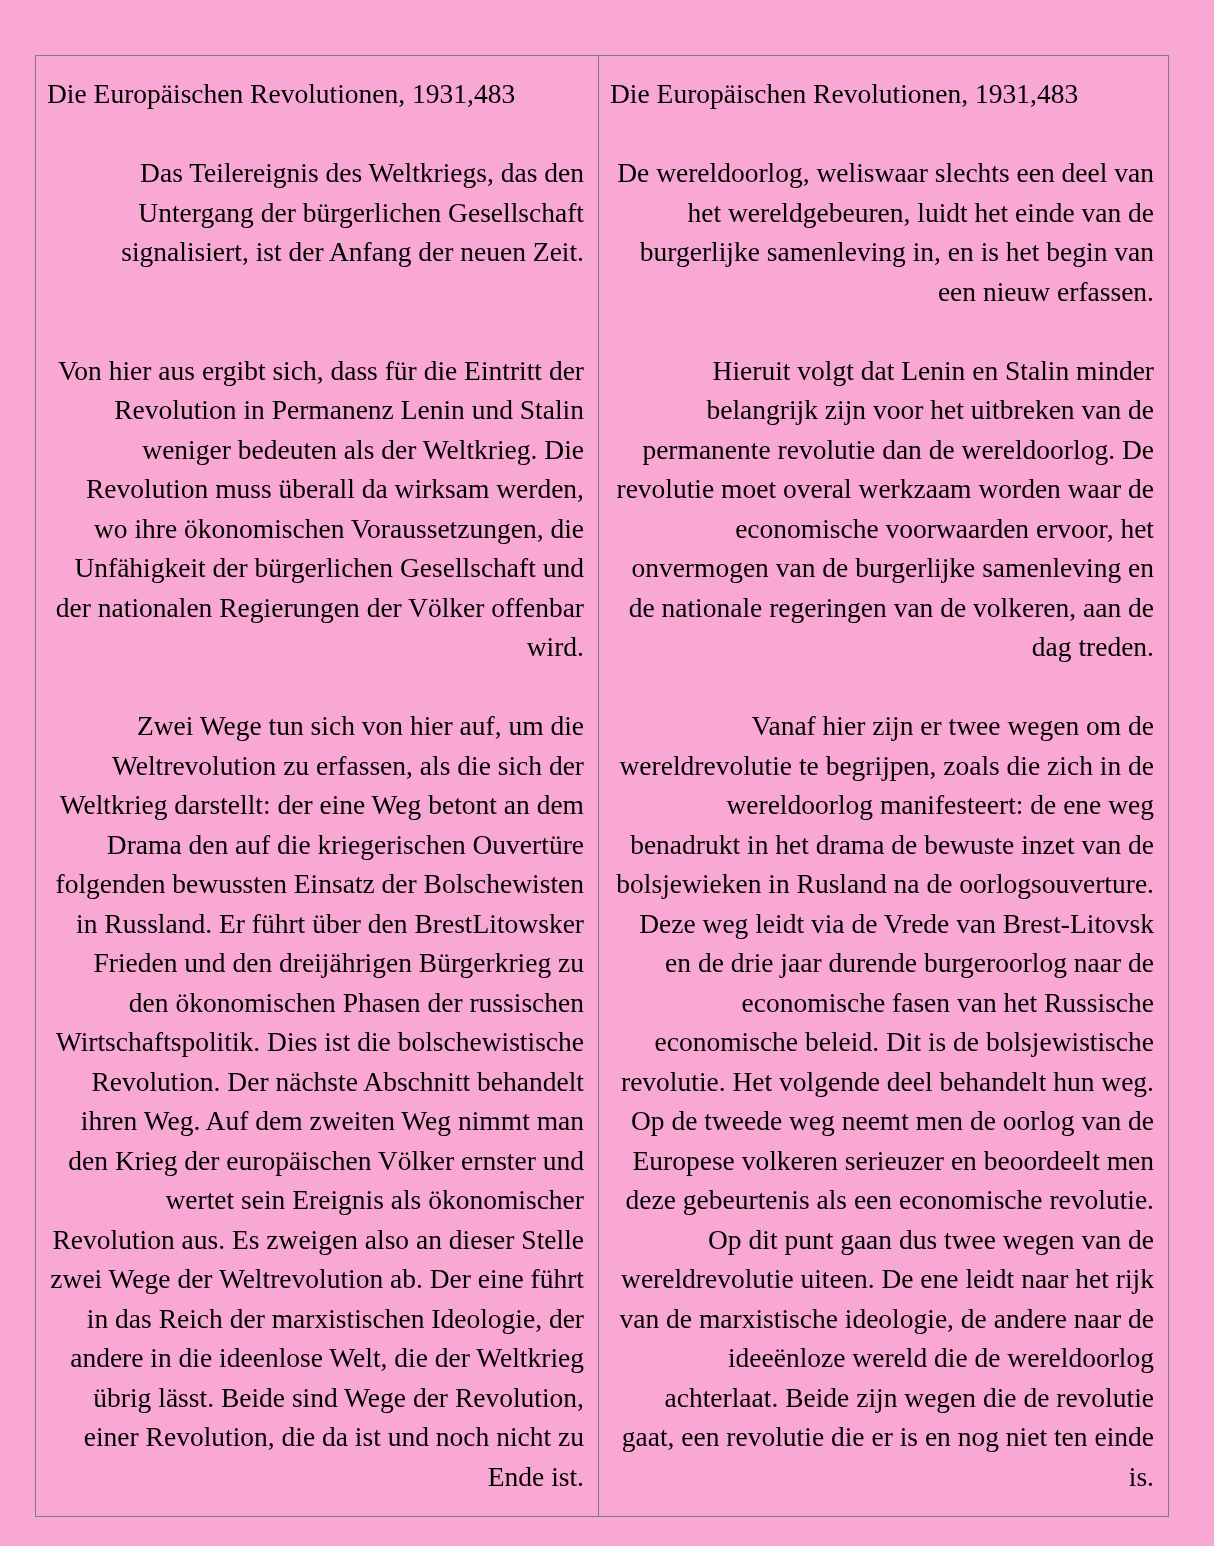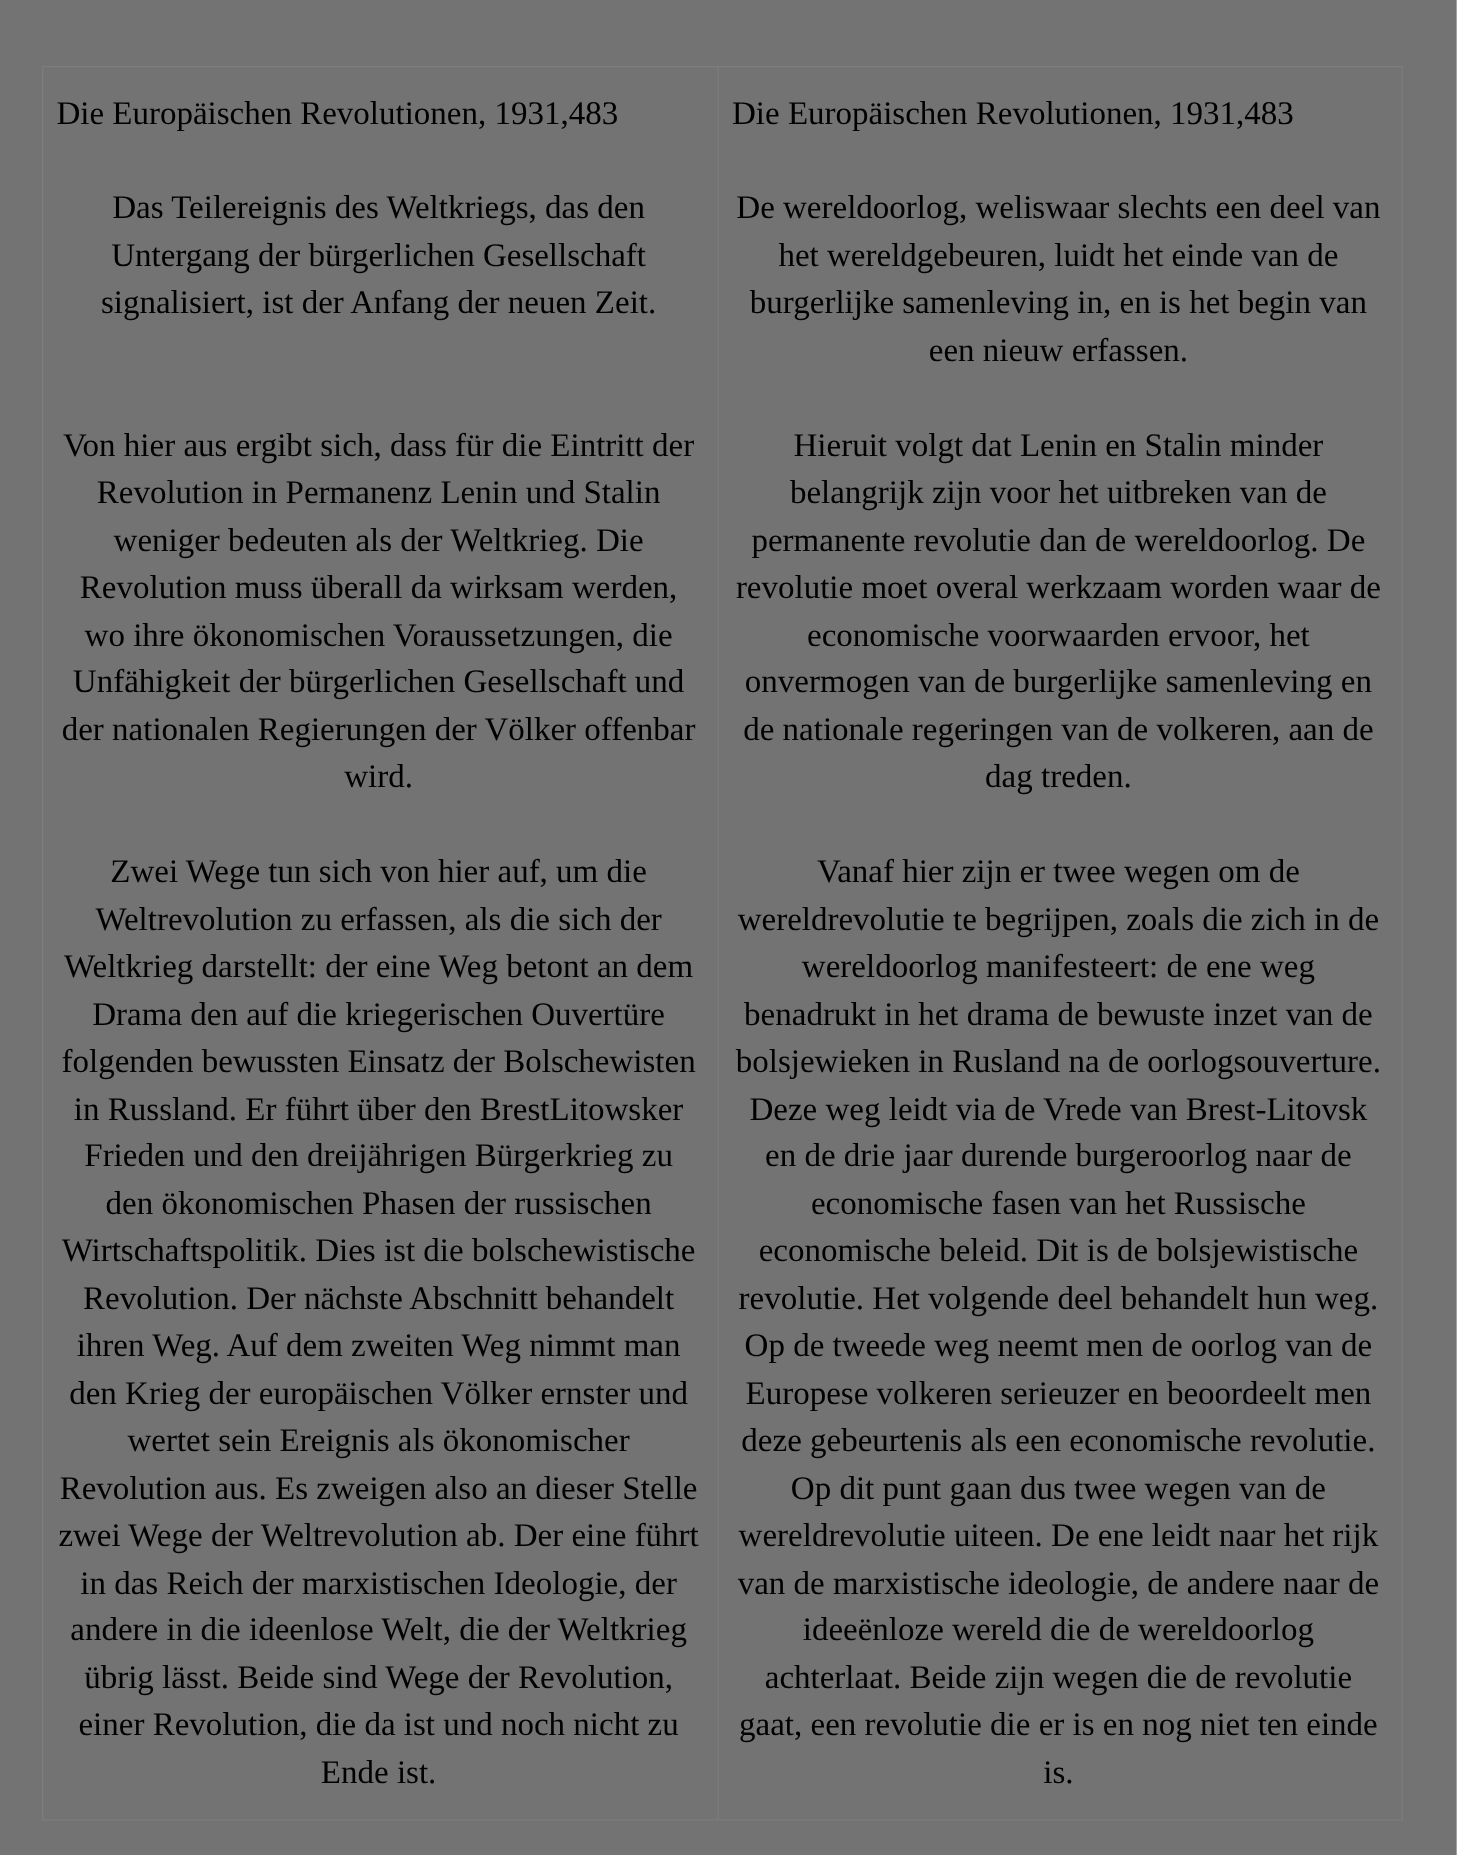--- a/index.html
+++ b/index.html
@@ -11,21 +11,21 @@
     width: 1214px;
     height: 1546px;
     font-family: "Liberation Serif", "DejaVu Serif", serif;
     color: #000000;
     overflow: hidden;
   }
   .page {
     position: relative;
     width: 1214px;
     height: 1546px;
-    background: #737373;
+    background: #f9a8d4;
   }
   .translation-table {
     position: absolute;
     left: 35px;
     top: 55px;
     width: 1133px;
     border-collapse: collapse;
     table-layout: fixed;
   }
   .translation-table td {
@@ -43,21 +43,21 @@
   }
   .doc-ref {
     margin: 0;
     font-size: 27.5px;
     line-height: 39.5px;
   }
   .para {
     margin: 0;
     font-size: 27.5px;
     line-height: 39.5px;
-    text-align: center;
+    text-align: right;
   }
   
   .gap-1 { height: 39.5px; }
   .gap-2 { height: 79px; }
 </style>
 </head>
 <body>
 
 <div class="page">
   <table class="translation-table">

